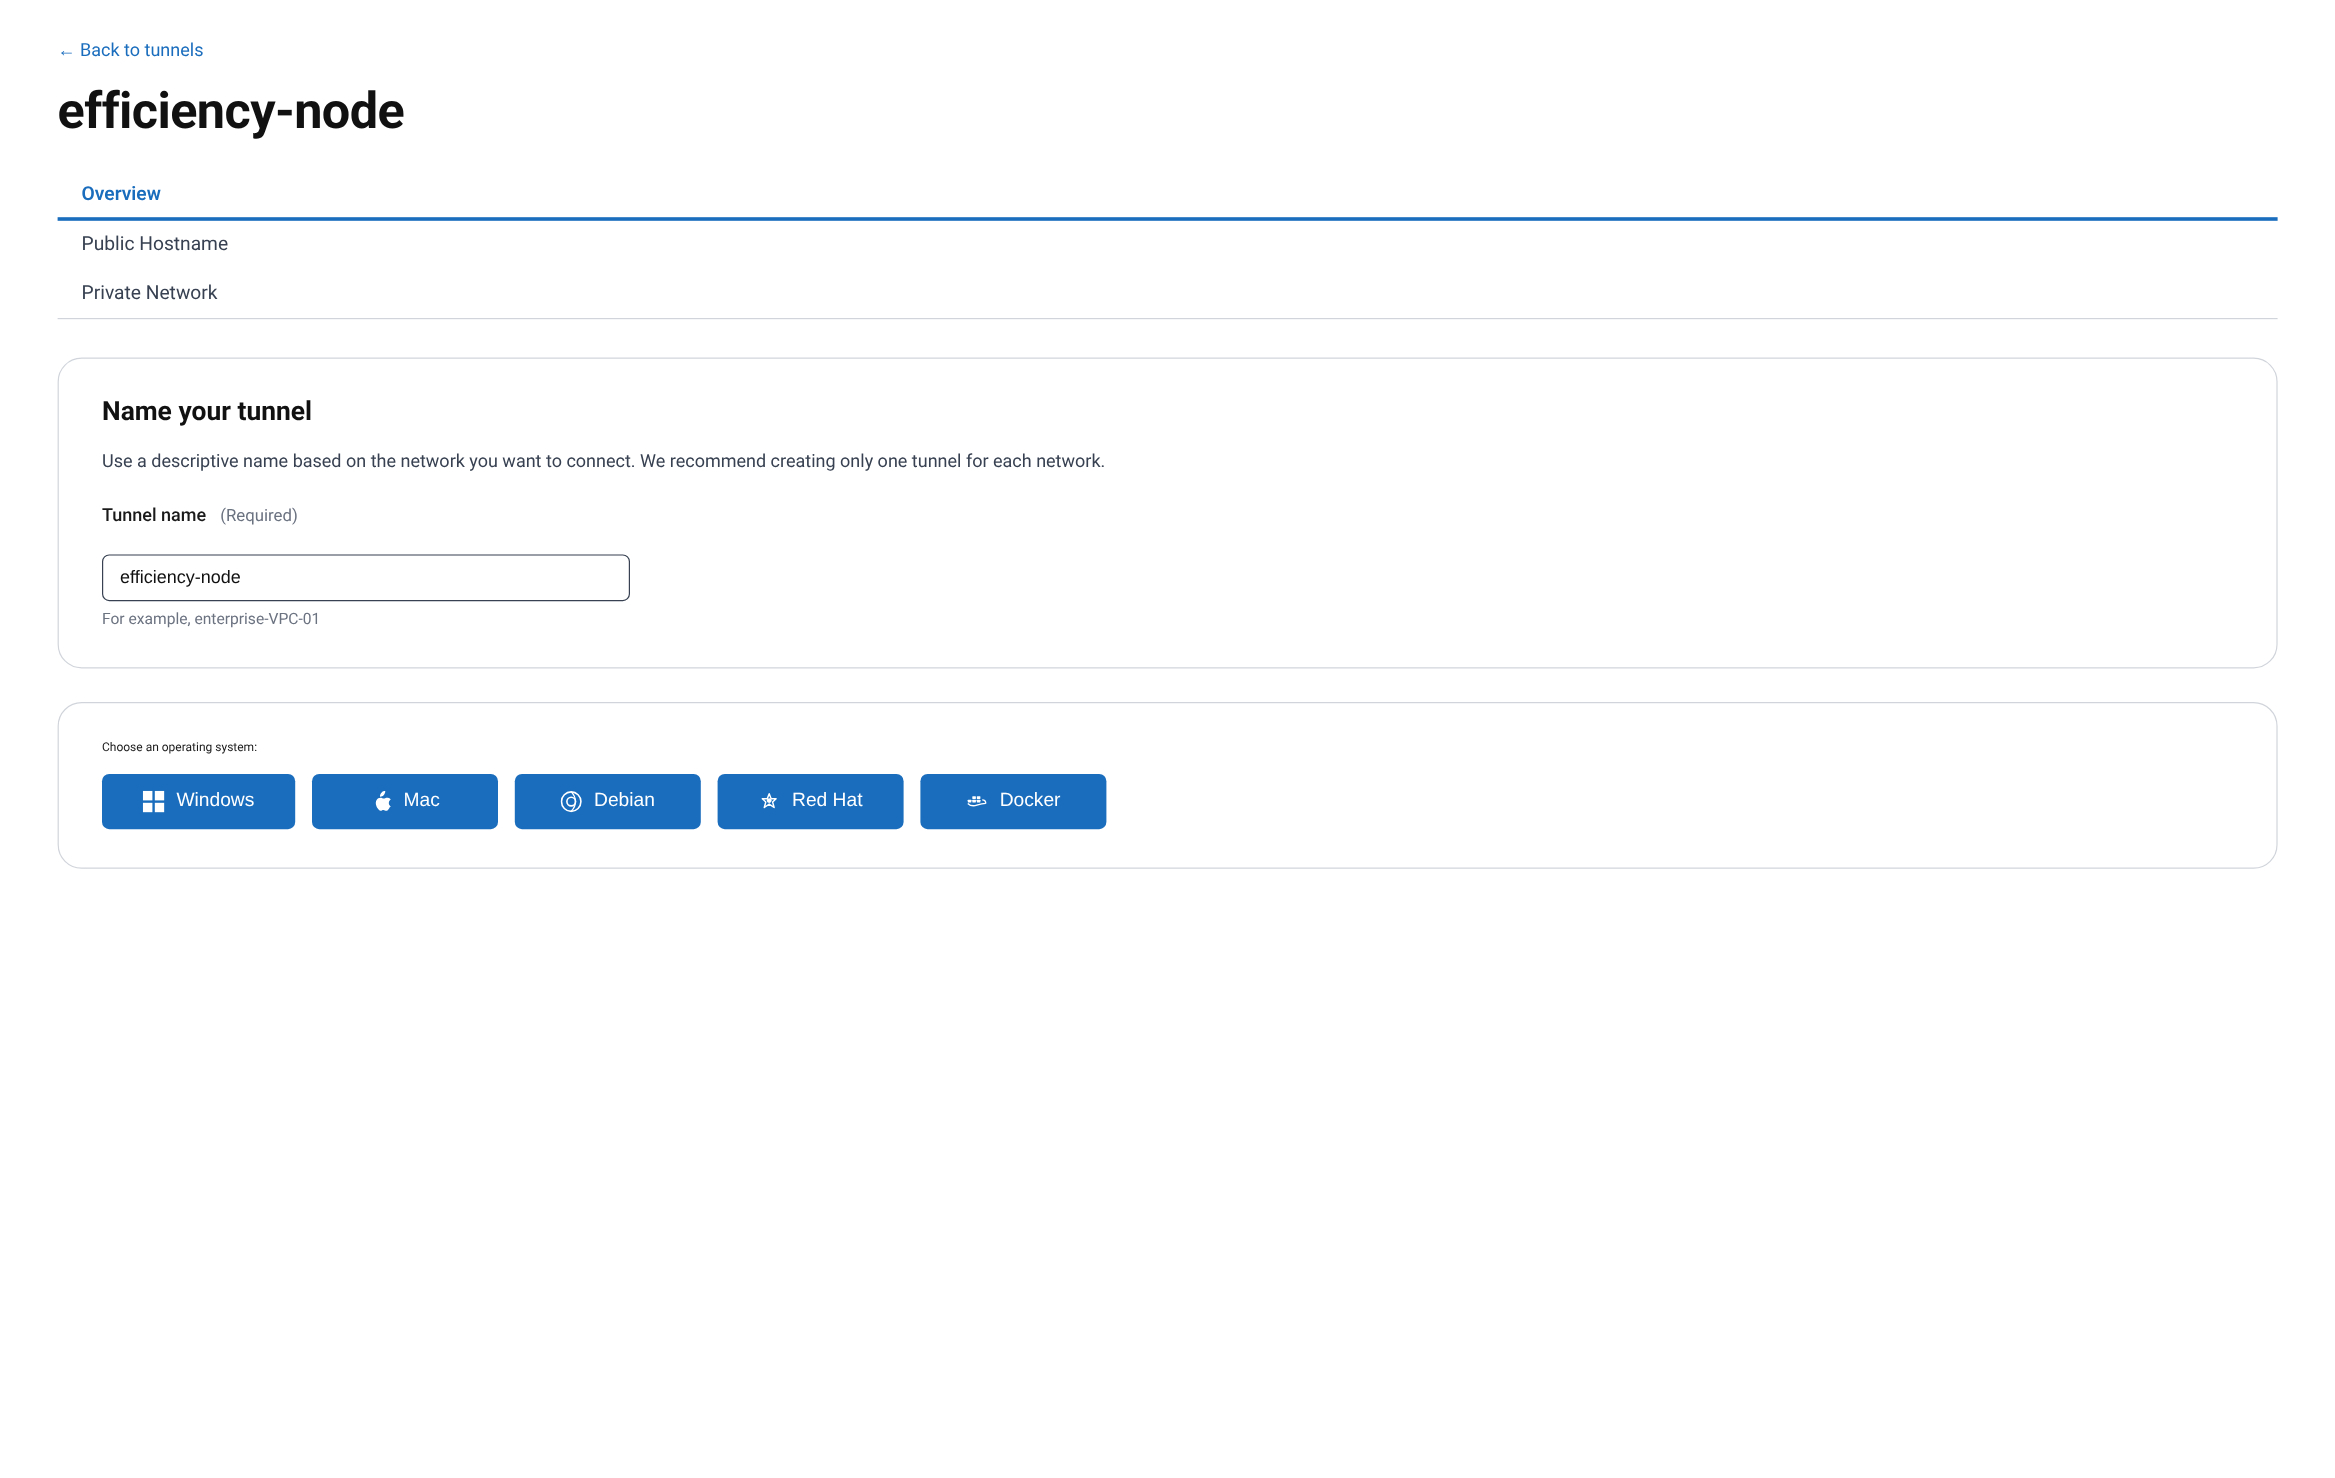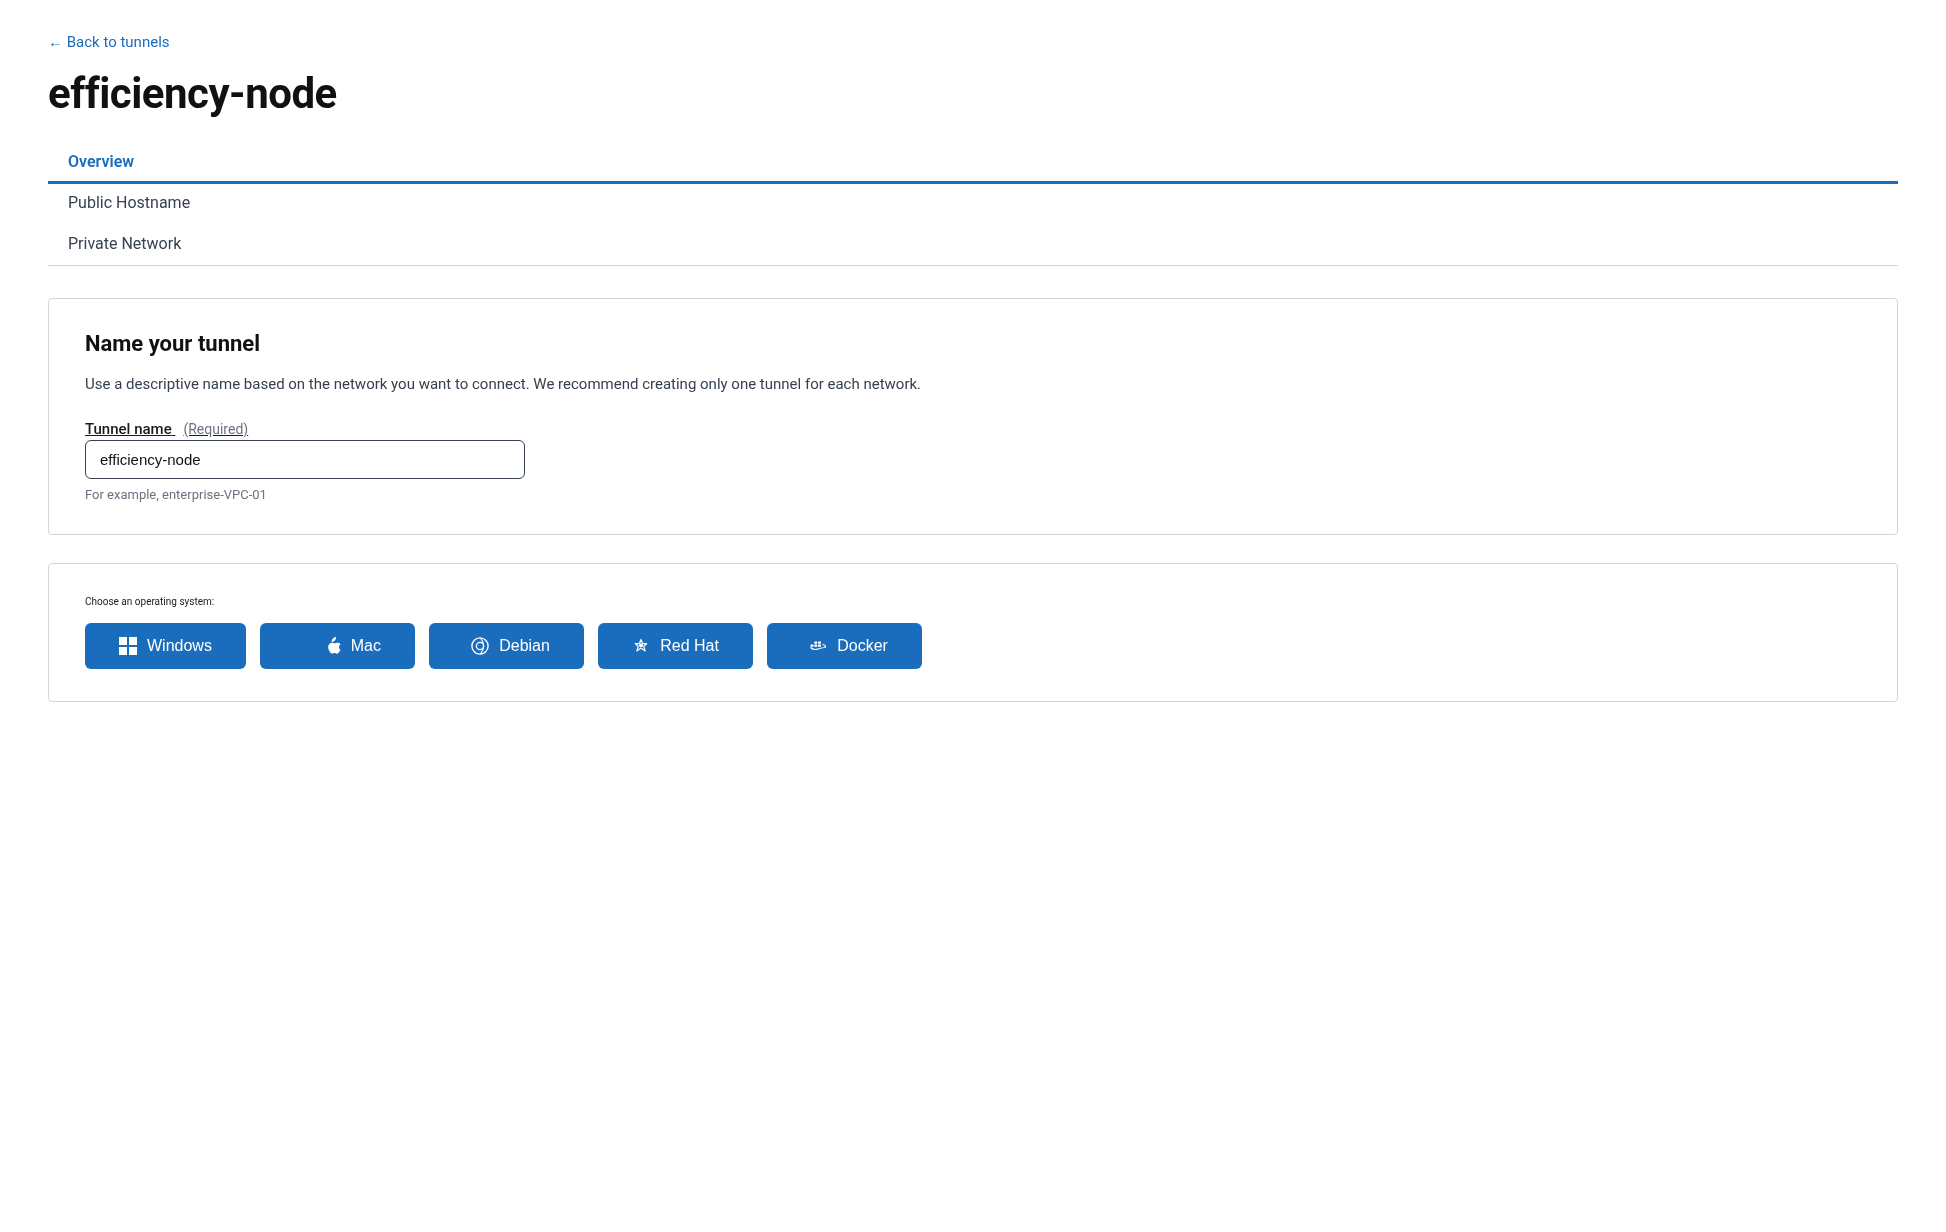--- a/index.html
+++ b/index.html
@@ -56,21 +56,21 @@
     }
 
     .tab.active {
       color: #1a6dbd;
       border-bottom-color: #1a6dbd;
       font-weight: 600;
     }
 
     .card {
       border: 1px solid #d1d5db;
-      border-radius: 4px;
+      border-radius: 20px;
       padding: 32px 36px;
       margin-bottom: 28px;
       background: #ffffff;
     }
 
     .card-title {
       font-size: 22px;
       font-weight: 700;
       color: #111111;
       margin-bottom: 16px;
@@ -81,22 +81,21 @@
       color: #374151;
       line-height: 1.6;
       margin-bottom: 24px;
       max-width: 900px;
     }
 
     .field-label {
       font-size: 15px;
       font-weight: 500;
       color: #1a1a1a;
-      margin-bottom: 2px;
-      text-decoration: underline;
+      margin-bottom: 24px;
     }
 
     .field-label .required {
       color: #6b7280;
       font-weight: 400;
       margin-left: 8px;
       font-size: 14px;
     }
 
     .text-input {
@@ -135,21 +134,21 @@
       gap: 10px;
       background: #1a6dbd;
       color: #ffffff;
       border: none;
       border-radius: 6px;
       padding: 14px 34px;
       font-size: 16px;
       font-weight: 500;
       cursor: pointer;
       min-width: 155px;
-      justify-content: flex-end;
+      justify-content: center;
     }
 
     .os-icon {
       font-size: 18px;
       display: flex;
       align-items: center;
     }
 
     
     .icon-svg {

